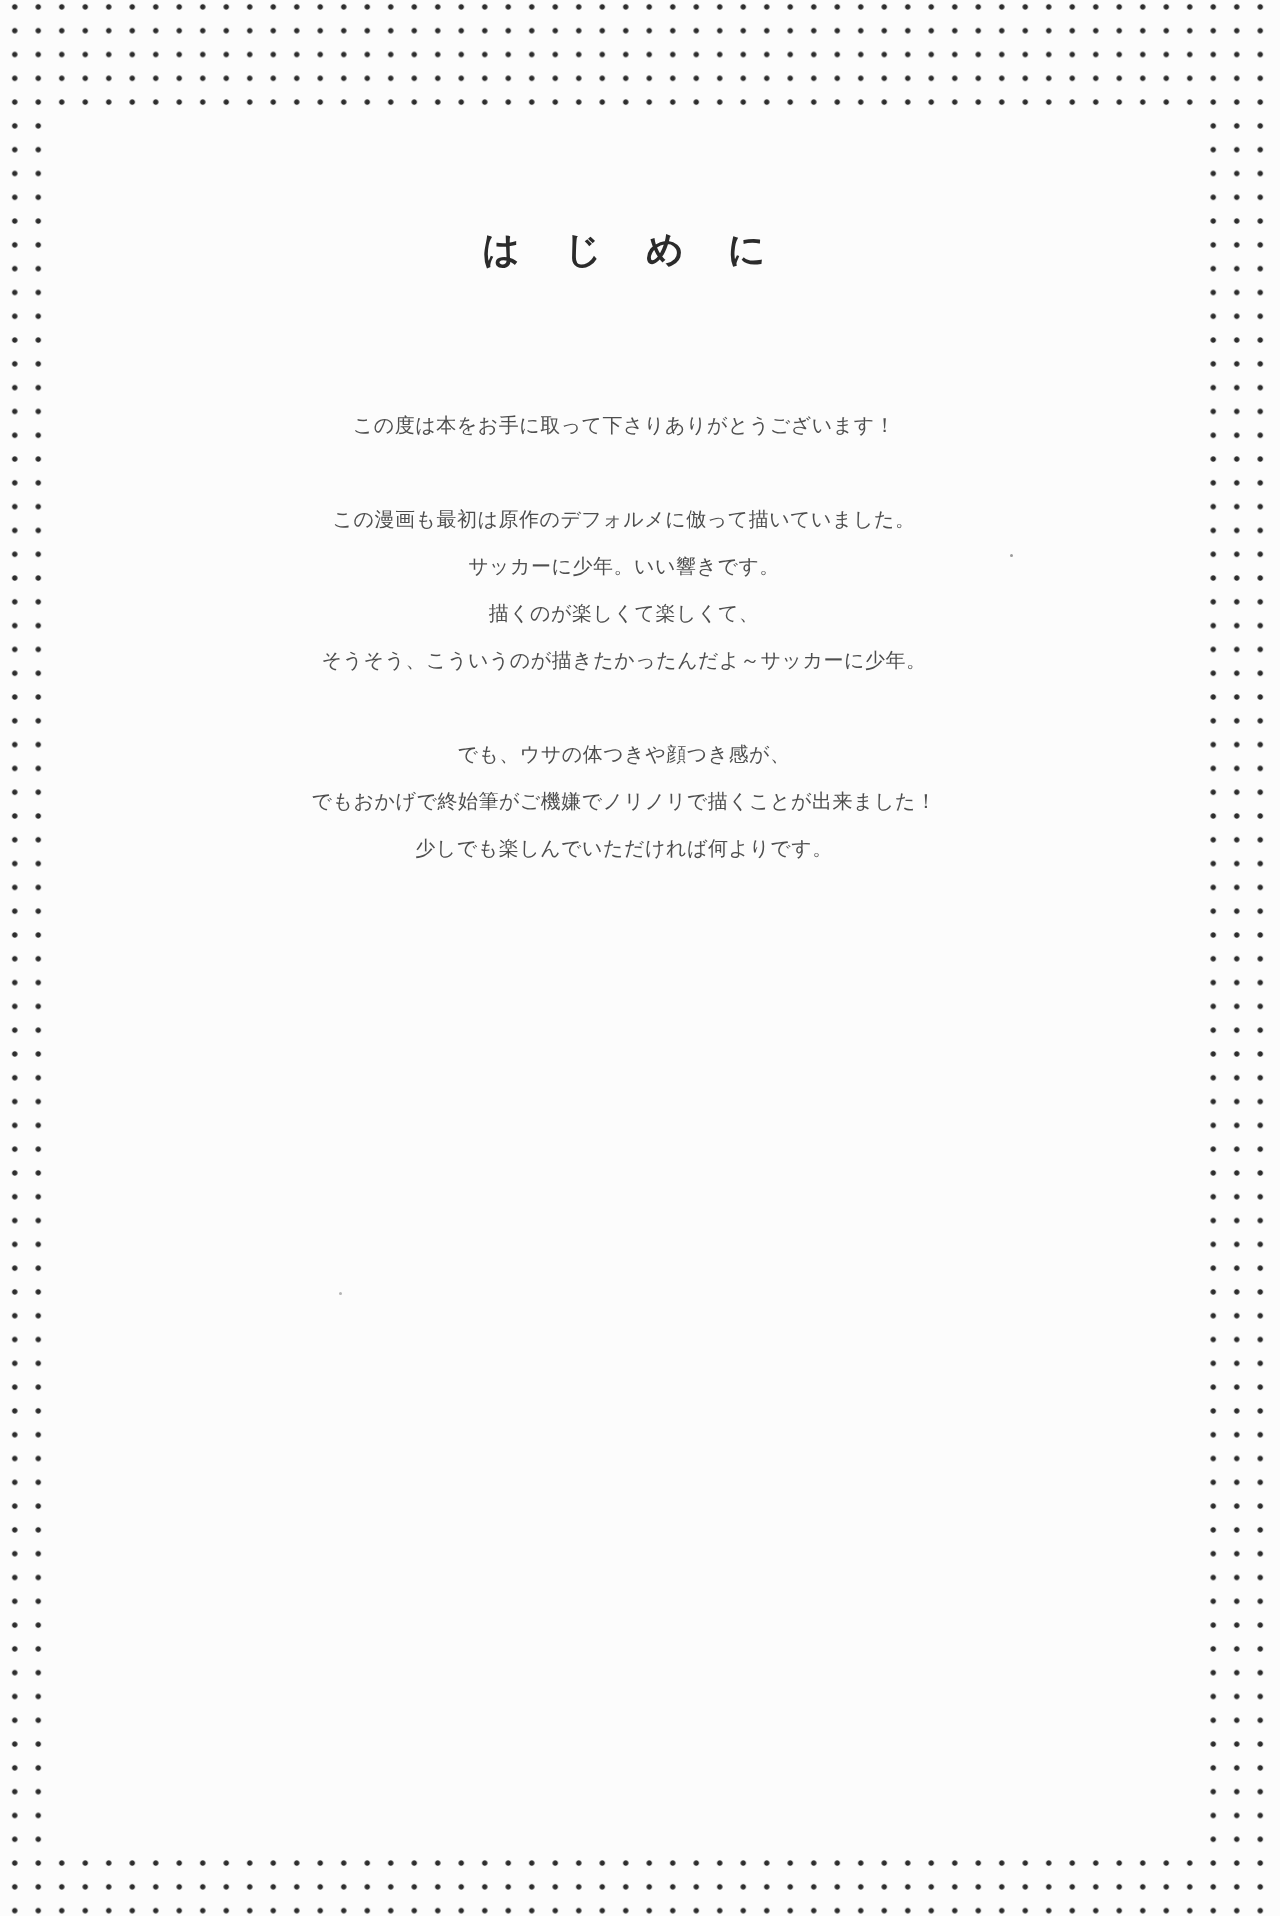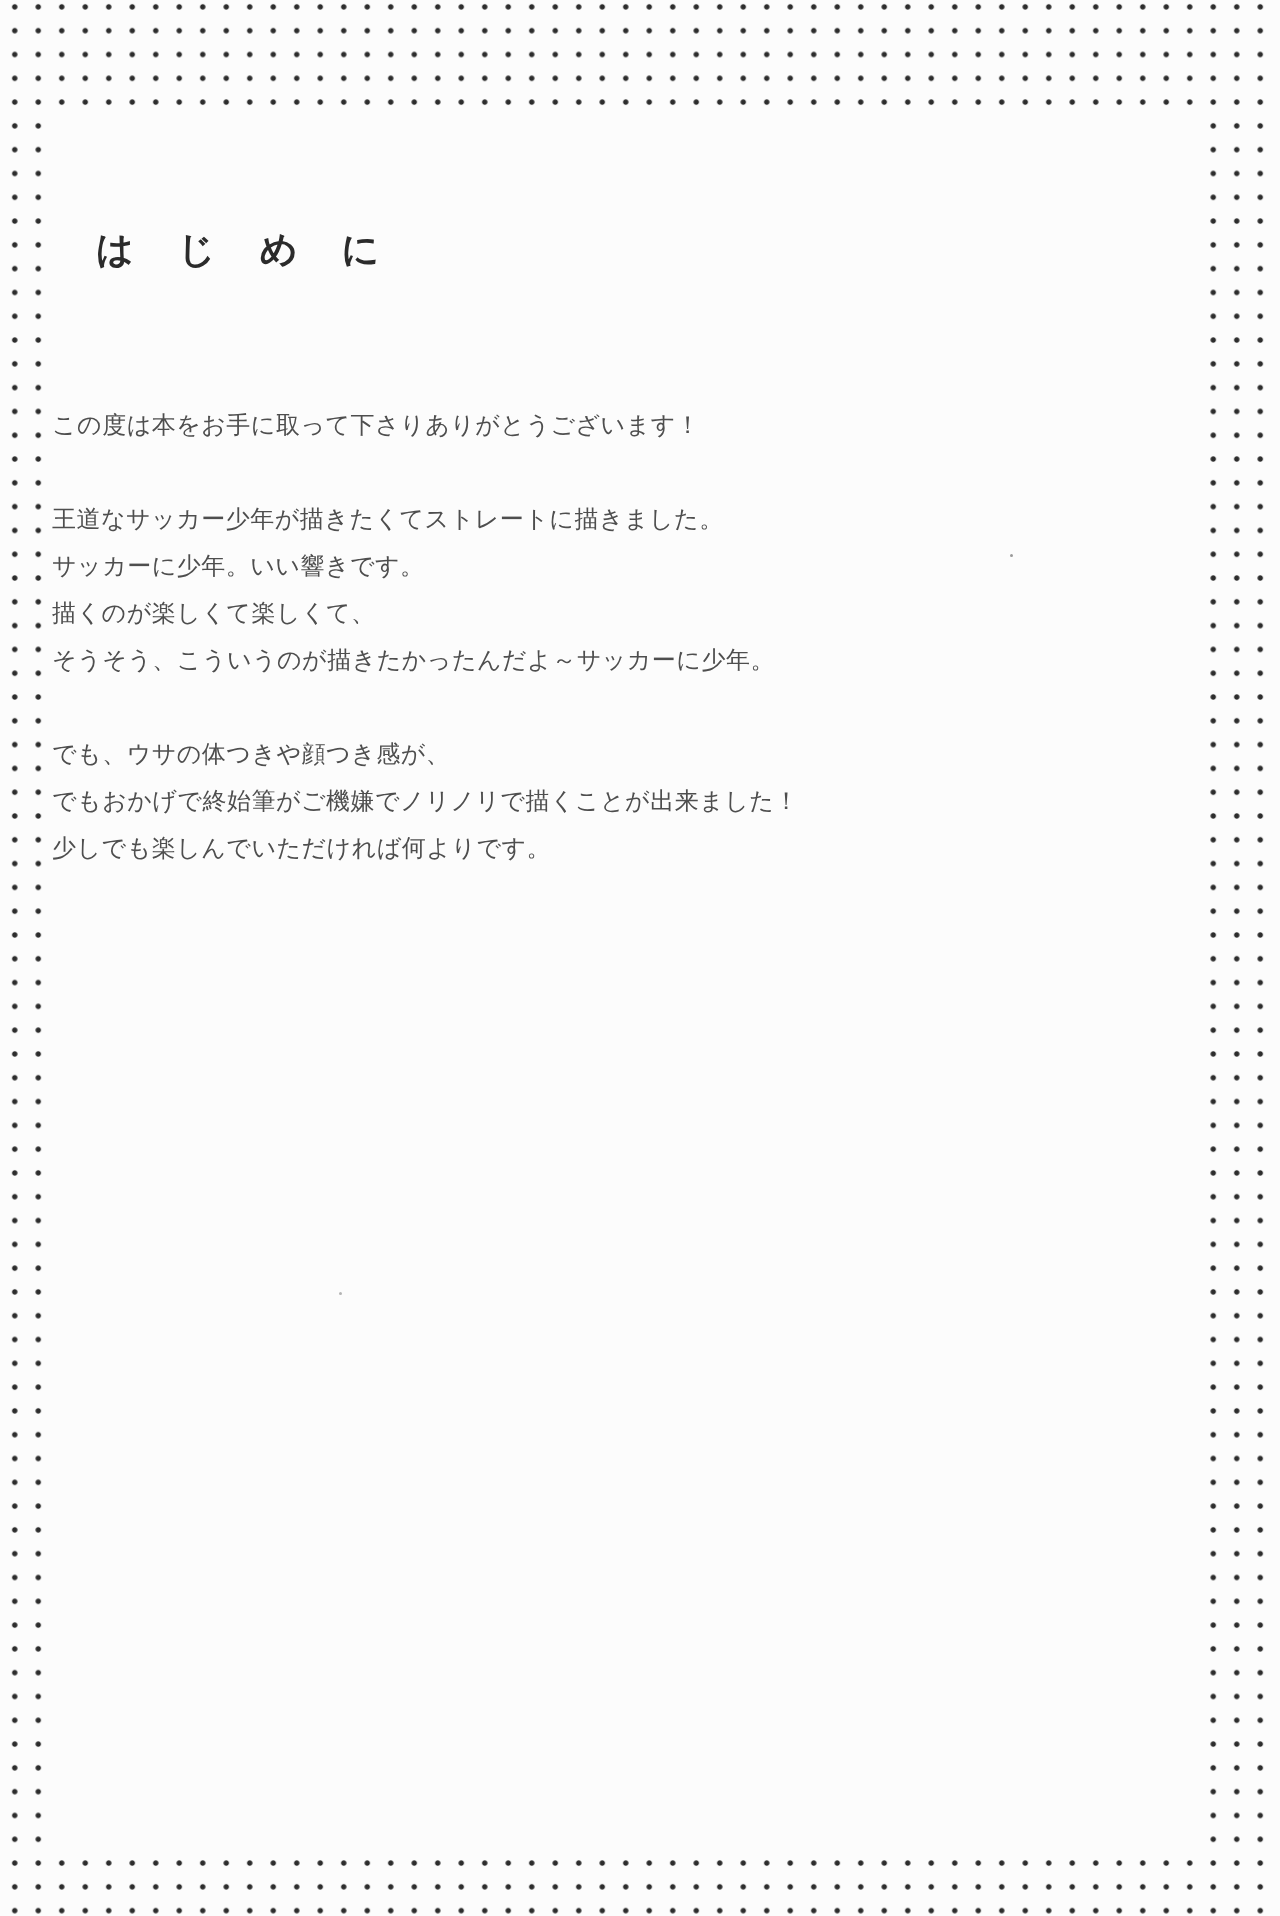--- a/index.html
+++ b/index.html
@@ -18,35 +18,35 @@
     background-size: 23.5px 23.8px;
     background-position: 3px -5px;
   }
   .paper {
     position: absolute;
     left: 52px;
     top: 112px;
     width: 1144px;
     height: 1736px;
     background: #fcfcfc;
-    text-align: left;
+    text-align: center;
   }
   .doc-title {
     margin-top: 112px;
     line-height: 52px;
     font-size: 37px;
     font-weight: bold;
     color: #2b2b2b;
   }
   .doc-title .t {
     letter-spacing: 44px;
     padding-left: 44px; 
   }
   .para {
-    font-size: 24px;
+    font-size: 20px;
     line-height: 47px;
     color: #4e4e4e;
     letter-spacing: 0.5px;
     margin: 0;
   }
   .para-first {
     margin-top: 126px;
   }
   .para + .para {
     margin-top: 47px;
@@ -80,21 +80,21 @@
 
   <div class="doc-title">
     <span class="t">はじめに</span>
   </div>
 
   <div class="para para-first">
     <div class="line">この度は本をお手に取って下さりありがとうございます！</div>
   </div>
 
   <div class="para">
-    <div class="line">王道なサッカー少年が描きたくてストレートに描きました。</div>
+    <div class="line">この漫画も最初は原作のデフォルメに倣って描いていました。</div>
     <div class="line">サッカーに少年。いい響きです。</div>
     <div class="line">描くのが楽しくて楽しくて、</div>
     <div class="line">そうそう、こういうのが描きたかったんだよ～サッカーに少年。</div>
   </div>
 
   <div class="para">
     <div class="line">でも、ウサの体つきや顔つき感が、</div>
     <div class="line">でもおかげで終始筆がご機嫌でノリノリで描くことが出来ました！</div>
     <div class="line">少しでも楽しんでいただければ何よりです。</div>
   </div>

